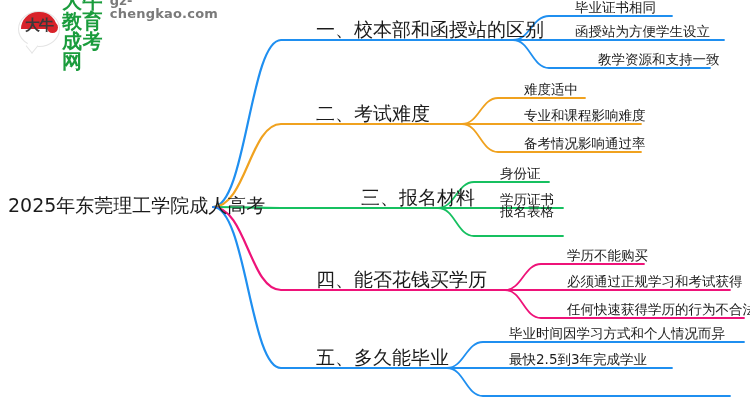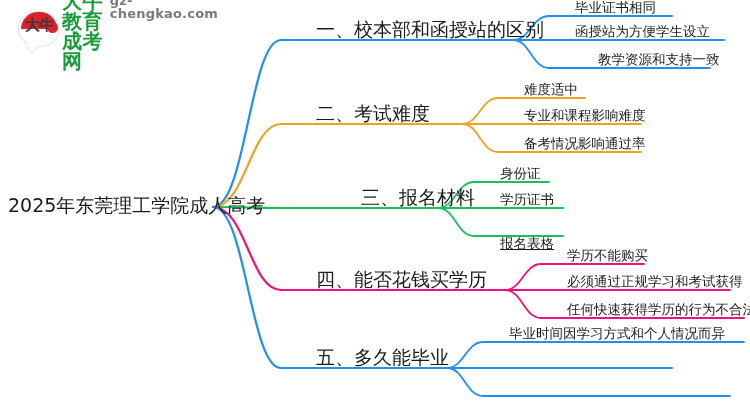--- a/index.html
+++ b/index.html
@@ -220,23 +220,24 @@
   <div class="node leaf-node" style="left:570px; top:50px;margin-left:23px;">教学资源和支持一致</div>
 
   <div class="node branch-node" style="left:310px; top:104px;">二、考试难度</div>
   <div class="node leaf-node" style="left:519px; top:80px;">难度适中</div>
   <div class="node leaf-node" style="left:519px; top:106px;">专业和课程影响难度</div>
   <div class="node leaf-node" style="left:519px; top:134px;">备考情况影响通过率</div>
 
   <div class="node branch-node" style="left:310px; top:188px;margin-left:45px;">三、报名材料</div>
   <div class="node leaf-node" style="left:495px; top:164px;">身份证</div>
   <div class="node leaf-node" style="left:495px; top:190px;">学历证书</div>
-  <div class="node leaf-node" style="left:495px; top:234px;text-decoration:underline;">报名表格</div>
+  <div class="node leaf-node" style="left:495px; top:202px;">报名表格</div>
 
   <div class="node branch-node" style="left:310px; top:270px;">四、能否花钱买学历</div>
   <div class="node leaf-node" style="left:562px; top:246px;">学历不能购买</div>
   <div class="node leaf-node" style="left:562px; top:272px;">必须通过正规学习和考试获得</div>
   <div class="node leaf-node" style="left:562px; top:300px;">任何快速获得学历的行为不合法</div>
 
   <div class="node leaf-node" style="left:504px; top:324px;">毕业时间因学习方式和个人情况而异</div>
   <div class="node branch-node" style="left:310px; top:348px;">五、多久能毕业</div>
+  <div class="node leaf-node" style="left:504px; top:350px;">最快2.5到3年完成学业</div>
 
 </div>
 
 </body></html>

